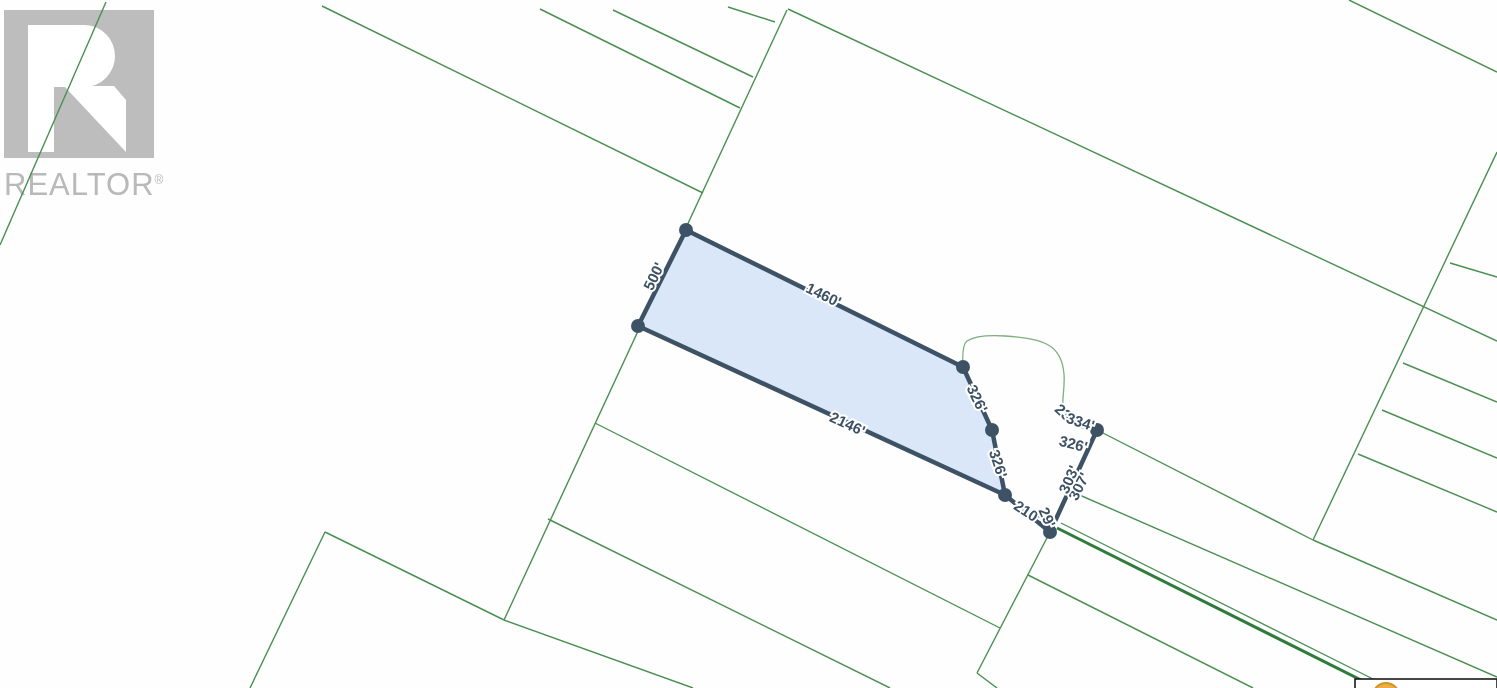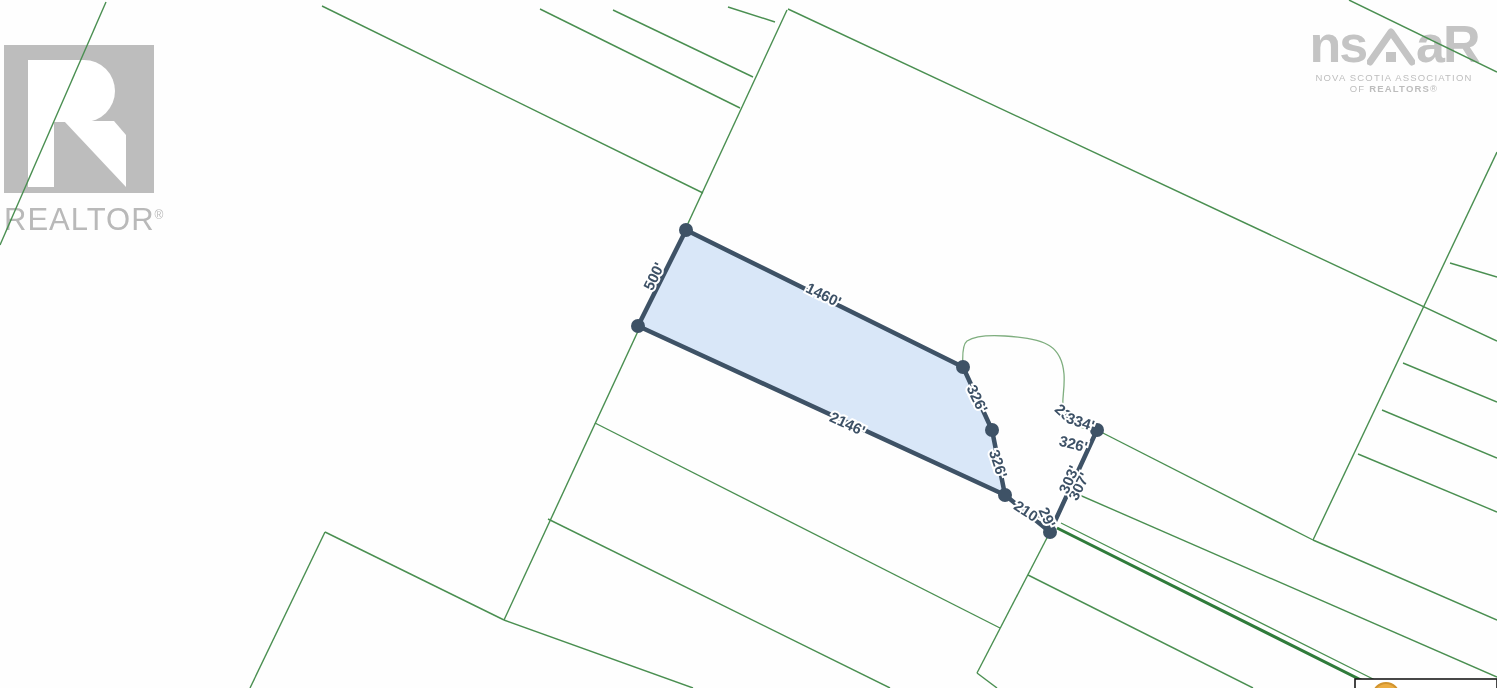--- a/index.html
+++ b/index.html
@@ -1,19 +1,19 @@
 <!DOCTYPE html>
 <html><head>
 <meta charset="utf-8">
 <style>
   html,body{margin:0;padding:0;background:#ffffff;}
   #stage{position:relative;width:1497px;height:688px;background:#fefefe;overflow:hidden;
          font-family:"Liberation Sans",sans-serif;}
   
-  #realtor-logo{position:absolute;left:4px;top:10px;width:170px;color:#bdbdbd;margin-top:35px;}
+  #realtor-logo{position:absolute;left:4px;top:10px;width:170px;color:#bdbdbd;}
   #realtor-word{font-size:31px;letter-spacing:1px;color:#b9b9b9;margin-top:3px;white-space:nowrap;}
   #realtor-word sup{font-size:12px;}
   
   #nsar-logo{position:absolute;right:8px;top:22px;width:190px;color:#c4c4c4;text-align:center;}
   #nsar-row{display:flex;align-items:flex-end;justify-content:center;gap:1px;
             font-weight:700;font-size:52px;line-height:44px;letter-spacing:-2px;color:#c4c4c4;}
   #nsar-sub1{font-size:9.5px;letter-spacing:1.2px;margin-top:6px;color:#bdbdbd;white-space:nowrap;}
   #nsar-sub2{font-size:9.5px;letter-spacing:1.2px;color:#bdbdbd;white-space:nowrap;}
   #nsar-sub2 b{font-weight:700;}
   #map-svg{position:absolute;left:0;top:0;z-index:5;}
@@ -29,32 +29,20 @@
       <rect x="0" y="0" width="150" height="148" fill="#bdbdbd"></rect>
       <g fill="#ffffff">
         <rect x="24" y="15" width="26" height="127"></rect>
         <path d="M50,15 h30 a31,31 0 0 1 0,62 h-30 z"></path>
         <path d="M60,76 L122,142 L122,90 L110,76 Z"></path>
       </g>
     </svg>
     <div id="realtor-word"><span>REALTOR</span><sup>®</sup></div>
   </div>
 
-  <div id="nsar-logo">
-    <div id="nsar-row">
-      <span>ns</span>
-      <svg width="48" height="44" viewBox="0 0 48 44">
-        <path d="M3 40 L24 10 L45 40" fill="none" stroke="#c4c4c4" stroke-width="7" stroke-linecap="round" stroke-linejoin="round"></path>
-        <rect x="19" y="30" width="10" height="10" fill="#c4c4c4"></rect>
-      </svg>
-      <span>aR</span>
-    </div>
-    <div id="nsar-sub1">NOVA SCOTIA ASSOCIATION</div>
-    <div id="nsar-sub2"><span>OF </span><b>REALTORS</b><span>®</span></div>
-  </div>
 
   <svg id="map-svg" width="1497" height="688" viewBox="0 0 1497 688">
       <line x1="106" y1="2" x2="0" y2="245" stroke="#4a8f51" stroke-width="1.4"></line>
       <line x1="322" y1="6" x2="703" y2="193" stroke="#4a8f51" stroke-width="1.4"></line>
       <line x1="787" y1="10" x2="504" y2="620" stroke="#4a8f51" stroke-width="1.4"></line>
       <line x1="540" y1="9" x2="740" y2="108" stroke="#4a8f51" stroke-width="1.4"></line>
       <line x1="613" y1="10" x2="753" y2="77" stroke="#4a8f51" stroke-width="1.4"></line>
       <line x1="728" y1="7" x2="775" y2="22" stroke="#4a8f51" stroke-width="1.4"></line>
       <line x1="788" y1="9" x2="1497" y2="341" stroke="#4a8f51" stroke-width="1.4"></line>
       <line x1="1349" y1="0" x2="1497" y2="72" stroke="#4a8f51" stroke-width="1.4"></line>

